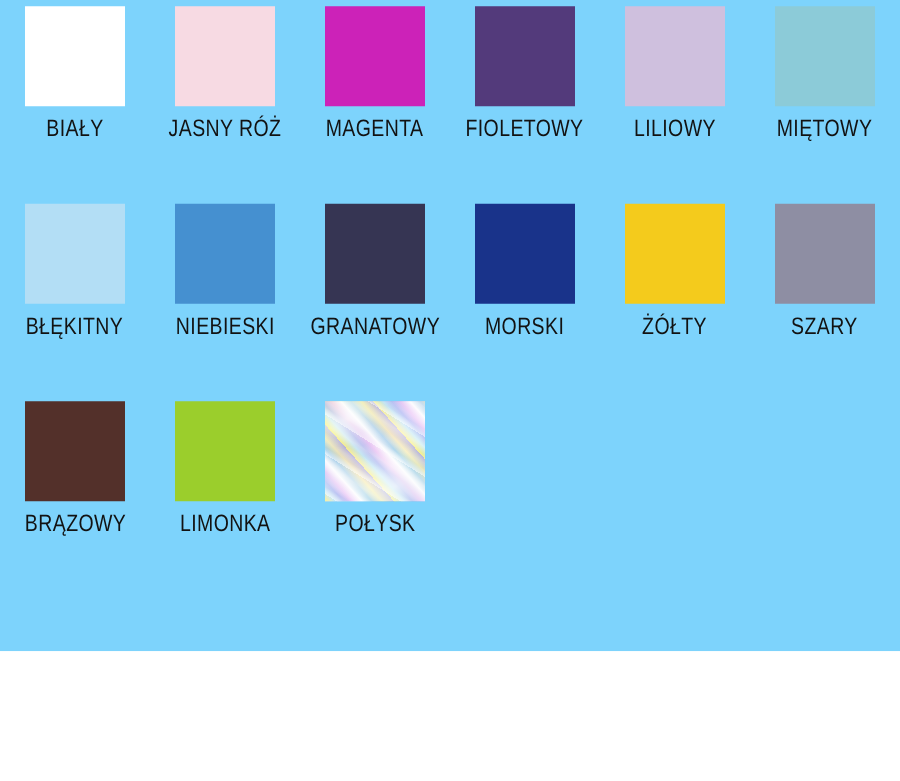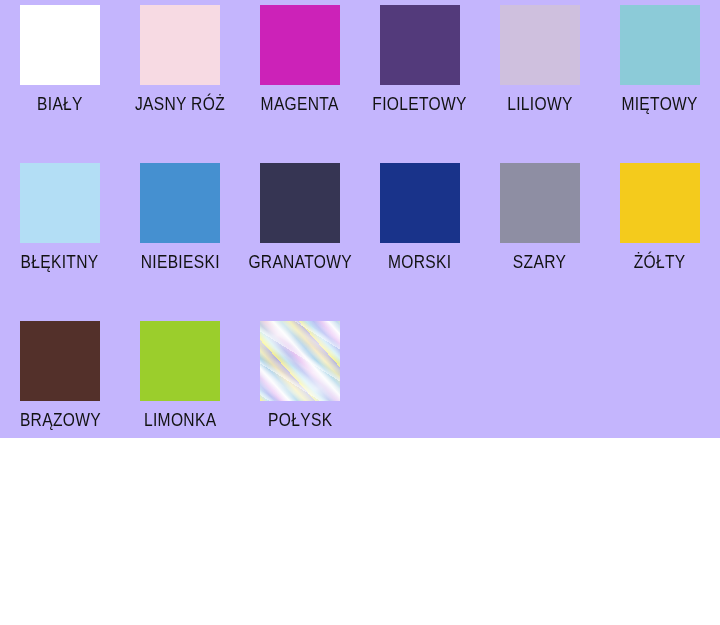--- a/index.html
+++ b/index.html
@@ -5,22 +5,22 @@
 <style>
   html, body {
     margin: 0;
     padding: 0;
     background: #ffffff;
   }
 
   #palette-page {
     position: relative;
     width: 720px;
-    height: 438px;
-    background: #c4b5fd;
+    height: 521px;
+    background: #7dd3fc;
     font-family: "Liberation Sans", "DejaVu Sans", sans-serif;
     overflow: hidden;
     box-sizing: border-box;
   }
 
   .swatch-grid {
     display: grid;
     grid-template-columns: repeat(6, 120px);
     grid-template-rows: 158px 158px 152px 157px;
     width: 720px;
@@ -186,28 +186,28 @@
       </div>
       <div class="swatch-cell">
         <div class="swatch-chip" style="background: rgb(54, 53, 83);"></div>
         <div class="swatch-label">GRANATOWY</div>
       </div>
       <div class="swatch-cell">
         <div class="swatch-chip" style="background: rgb(25, 51, 138);"></div>
         <div class="swatch-label">MORSKI</div>
       </div>
       <div class="swatch-cell">
+        <div class="swatch-chip" style="background: rgb(244, 203, 28);"></div>
+        <div class="swatch-label">ŻÓŁTY</div>
+      </div>
+      <div class="swatch-cell">
         <div class="swatch-chip" style="background: rgb(142, 142, 163);"></div>
         <div class="swatch-label">SZARY</div>
       </div>
       <div class="swatch-cell">
-        <div class="swatch-chip" style="background: rgb(244, 203, 28);"></div>
-        <div class="swatch-label">ŻÓŁTY</div>
-      </div>
-      <div class="swatch-cell">
         <div class="swatch-chip" style="background: rgb(83, 48, 42);"></div>
         <div class="swatch-label">BRĄZOWY</div>
       </div>
       <div class="swatch-cell">
         <div class="swatch-chip" style="background: rgb(155, 206, 44);"></div>
         <div class="swatch-label">LIMONKA</div>
       </div>
       <div class="swatch-cell">
         <div class="swatch-chip chip-holo"></div>
         <div class="swatch-label">POŁYSK</div>

